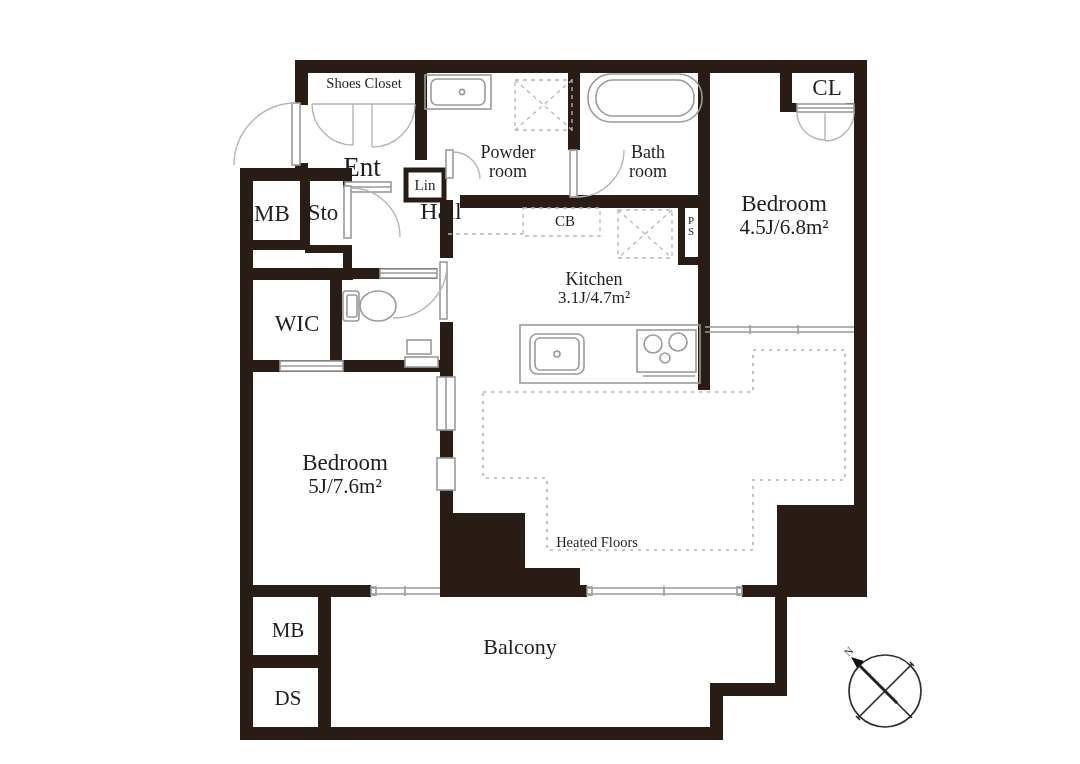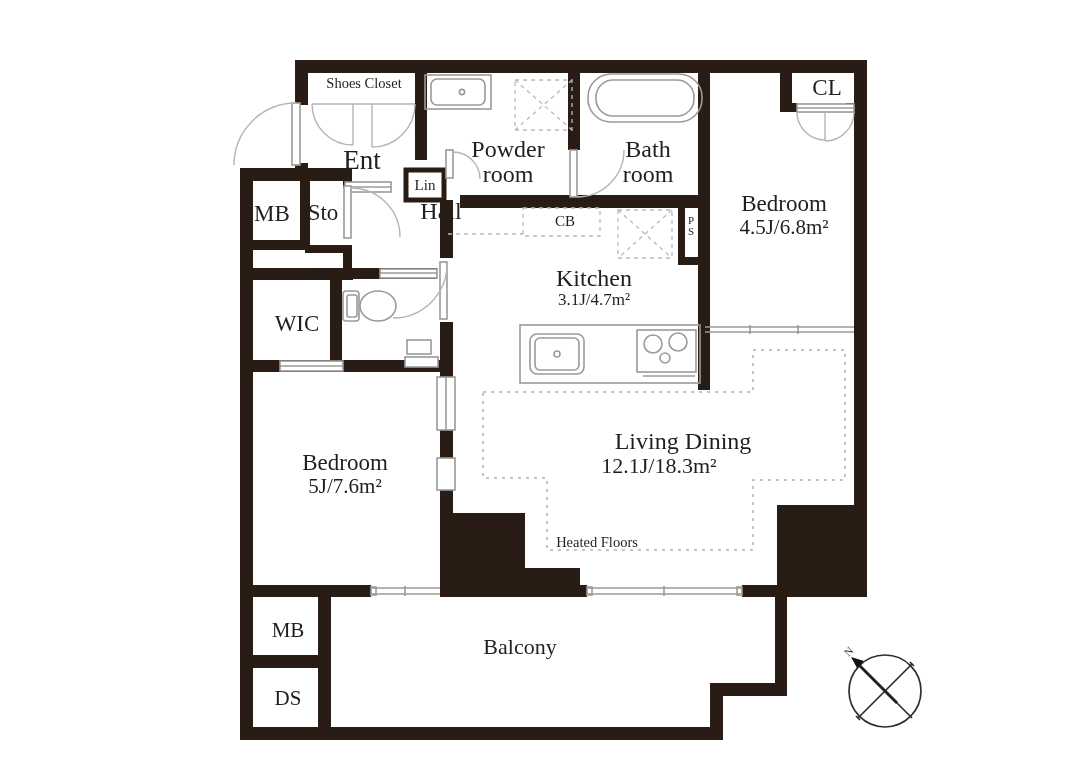--- a/index.html
+++ b/index.html
@@ -18,21 +18,21 @@
   .fix{fill:none;stroke:var(--line);stroke-width:1.6;}
   .fixw{fill:#fff;stroke:var(--line);stroke-width:1.6;}
   .arc{fill:none;stroke:var(--arc);stroke-width:1.4;}
   .dash{fill:none;stroke:var(--dash);stroke-width:1.3;stroke-dasharray:4 4;}
   .hf{fill:none;stroke:#b3b3b3;stroke-width:1.6;stroke-dasharray:3 5;}
   .cmp{fill:none;stroke:#2e2e2e;stroke-width:1.7;}
   .lbl{position:absolute;transform:translate(-50%,-50%);white-space:nowrap;
        text-align:center;color:var(--ink);line-height:1.05;}
   .lbl span{display:block;}
   .fs27{font-size:27px;} .fs24{font-size:24px;margin-left:48px;} .fs23{font-size:23px;}
-  .fs22{font-size:22px;} .fs21{font-size:21px;} .fs18{font-size:24px;text-align:center;}
+  .fs22{font-size:22px;} .fs21{font-size:21px;} .fs18{font-size:18px;text-align:center;}
   .fs17{font-size:17px;} .fs16{font-size:16px;} .fs15{font-size:15px;}
   .fs14{font-size:14.5px;} .fs13{font-size:15px;} .fs11{font-size:11px;line-height:1.0;}
 </style>
 </head>
 <body>
 
 <div id="plan">
 
   <svg width="1080" height="764" viewBox="0 0 1080 764">
 
@@ -228,21 +228,21 @@
       <path class="cmp" d="M858,664 L912,718 M912,664 L858,718"></path>
       <path class="cmp" d="M910,662 L914,666 M856,716 L860,720" stroke-width="1"></path>
       <g>
         <path d="M897,703 L859,665" stroke="#222" stroke-width="3" fill="none"></path>
         <polygon points="851,657 864,661 857,668" fill="#111"></polygon>
       </g>
     </g>
   </svg>
 
   <div class="lbl fs14" style="left:364px;top:84px">Shoes Closet</div>
-  <div class="lbl fs27" style="left:362px;top:160px">Ent</div>
+  <div class="lbl fs27" style="left:362px;top:167px">Ent</div>
 
   <div class="lbl fs18" style="left:508px;top:162px">
     <span>Powder</span>
     <span>room</span>
   </div>
 
   <div class="lbl fs18" style="left:648px;top:162px">
     <span>Bath</span>
     <span>room</span>
   </div>
@@ -271,24 +271,20 @@
     <span>S</span>
   </div>
 
   <div class="lbl fs23" style="left:297px;top:324px">WIC</div>
 
   <div class="lbl" style="left:345px;top:474px">
     <span class="fs23">Bedroom</span>
     <span class="fs21">5J/7.6m²</span>
   </div>
 
-  <div class="lbl" style="left:659px;top:453px">
-    <span class="fs24">Living Dining</span>
-    <span class="fs22">12.1J/18.3m²</span>
-  </div>
 
   <div class="lbl fs14" style="left:597px;top:543px">Heated Floors</div>
 
   <div class="lbl fs21" style="left:288px;top:630px">MB</div>
   <div class="lbl fs21" style="left:288px;top:698px">DS</div>
   <div class="lbl fs22" style="left:520px;top:647px">Balcony</div>
 
   <div class="lbl" style="left:849px;top:652px;font-size:11px;transform:translate(-50%,-50%) rotate(-45deg)">N</div>
 </div>
 

